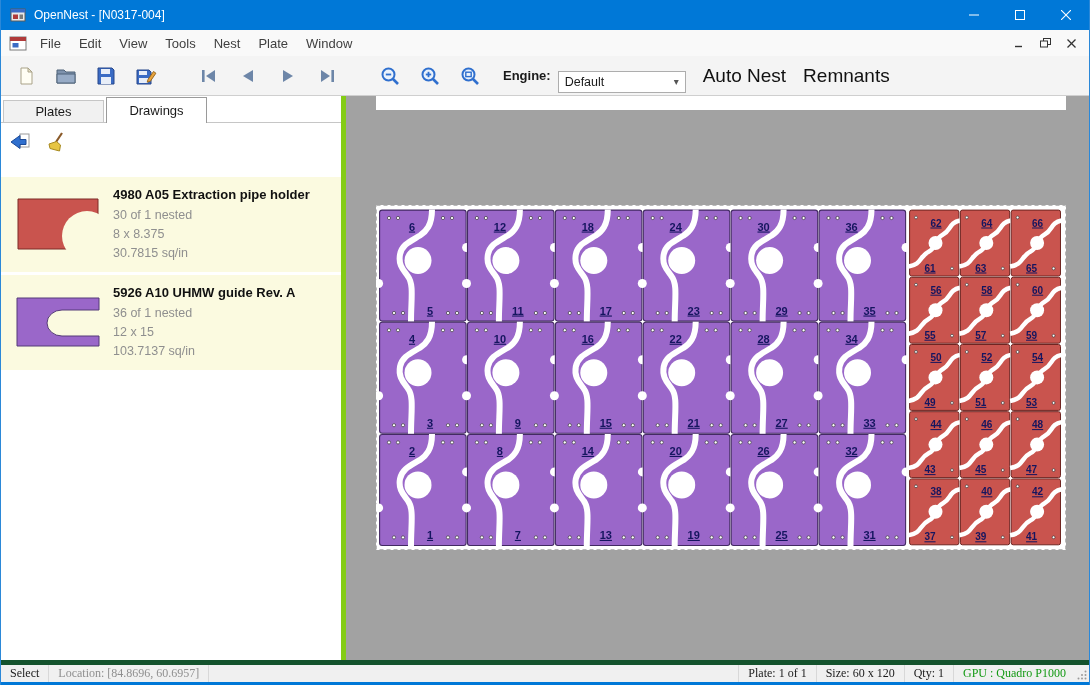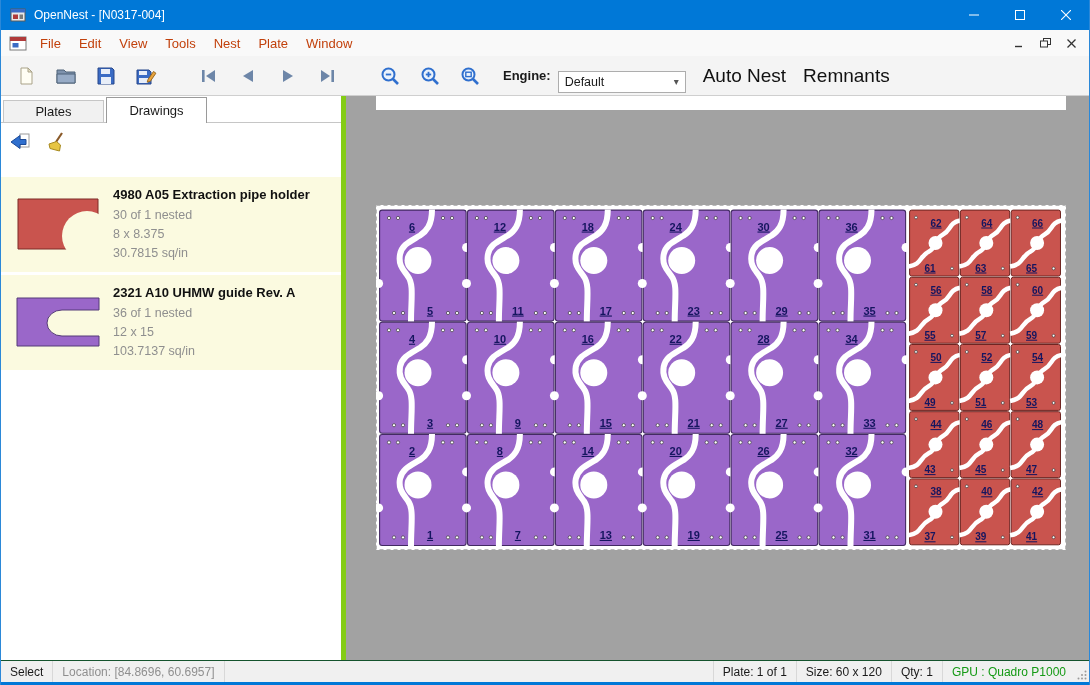--- a/index.html
+++ b/index.html
@@ -13,21 +13,21 @@
   
   .titlebar { flex: 0 0 30px; height: 30px; background: var(--accent); display: flex; align-items: center; }
   .app-icon { width: 16px; height: 16px; margin: 0 8px 0 9px; }
   .title-text { color: #fff; font-size: 12px; }
   .tb-spacer { flex: 1; }
   .tb-btn { width: 46px; height: 30px; display: flex; align-items: center; justify-content: center; }
 
   
   .menubar { flex: 0 0 26px; height: 26px; background: #f9f9f9; display: flex; align-items: center; padding-left: 6px; }
   .mdi-icon { width: 18px; height: 15px; margin: 0 4px 0 2px; }
-  .menu-item { padding: 4px 9px; font-size: 13px; color: #c2410c; cursor: default; }
+  .menu-item { padding: 4px 9px; font-size: 13px; color: #404040; cursor: default; }
   .mdi-controls { margin-left: auto; display: flex; align-items: center; padding-right: 5px; }
   .mdi-btn { width: 26px; height: 20px; display: flex; align-items: center; justify-content: center; }
 
   
   .toolbar { flex: 0 0 40px; height: 40px; background: #f4f4f4; border-bottom: 1px solid #cfcfcf;
              display: flex; align-items: center; padding-left: 10px; }
   .tool-btn { width: 30px; height: 30px; display: flex; align-items: center; justify-content: center; margin-right: 10px; }
   .tool-gap { width: 22px; }
   .engine-label { font-weight: bold; margin: 0 7px 0 8px; }
   .engine-select { width: 128px; height: 22px; background: #fff; border: 1px solid #adadad; display: flex;
@@ -60,22 +60,22 @@
   .plate { position: absolute; left: 30px; top: 109px; width: 690px; height: 345px; background: #fff; }
   .plate svg { position: absolute; left: 0; top: 0; display: block; }
 
   .pnum { font: bold 11px "Liberation Sans", sans-serif; fill: #15155f; text-decoration: underline; }
   .rnum { font: bold 10px "Liberation Sans", sans-serif; fill: #15155f; text-decoration: underline; }
   .hole { fill: #fff; stroke: #3a3a3a; stroke-width: 0.7; }
   .purple-fill { fill: var(--purple); }
   .red-fill { fill: var(--red); }
 
   
-  .statusbar { flex: 0 0 22px; height: 22px; background: #f0f0f0; border-top: 1px solid #14532d;
-               display: flex; align-items: center; font-size: 12px; }
+  .statusbar { flex: 0 0 22px; height: 22px; background: #f0f0f0; border-top: 5px solid #14532d;
+               display: flex; align-items: center; font-size: 12px; font-family: Liberation Serif, serif; }
   .status-cell { padding: 0 9px; border-right: 1px solid #d8d8d8; height: 100%; display: flex; align-items: center; }
   .status-loc { color: #8f8f8f; }
   .status-cell-r { padding: 0 9px; border-left: 1px solid #d8d8d8; height: 100%; display: flex; align-items: center; }
   .status-right { margin-left: auto; }
   .status-gpu { color: var(--gpu); }
   .grip { width: 14px; height: 100%; display: flex; align-items: flex-end; justify-content: flex-end; padding: 0 2px 2px 0; }
 
   .bottom-edge { flex: 0 0 3px; height: 3px; background: var(--accent); }
 </style>
 </head>
@@ -269,21 +269,21 @@
           </div>
         </div>
 
         <div class="drawing-item">
           <div class="thumb">
             <svg width="92" height="58" viewBox="0 0 92 58">
               <path d="M5,5 H87 V17 H50 A15,13 0 0 0 50,43 H87 V53 H5 Z" class="purple-fill" stroke="#553a78"></path>
             </svg>
           </div>
           <div class="dinfo">
-            <div class="dtitle">2321 A10 UHMW guide Rev. A</div>
+            <div class="dtitle">5926 A10 UHMW guide Rev. A</div>
             <div class="dsub">36 of 1 nested</div>
             <div class="dsub">12 x 15</div>
             <div class="dsub">103.7137 sq/in</div>
           </div>
         </div>
 
       </div>
     </div>
 
     <div class="canvas">

